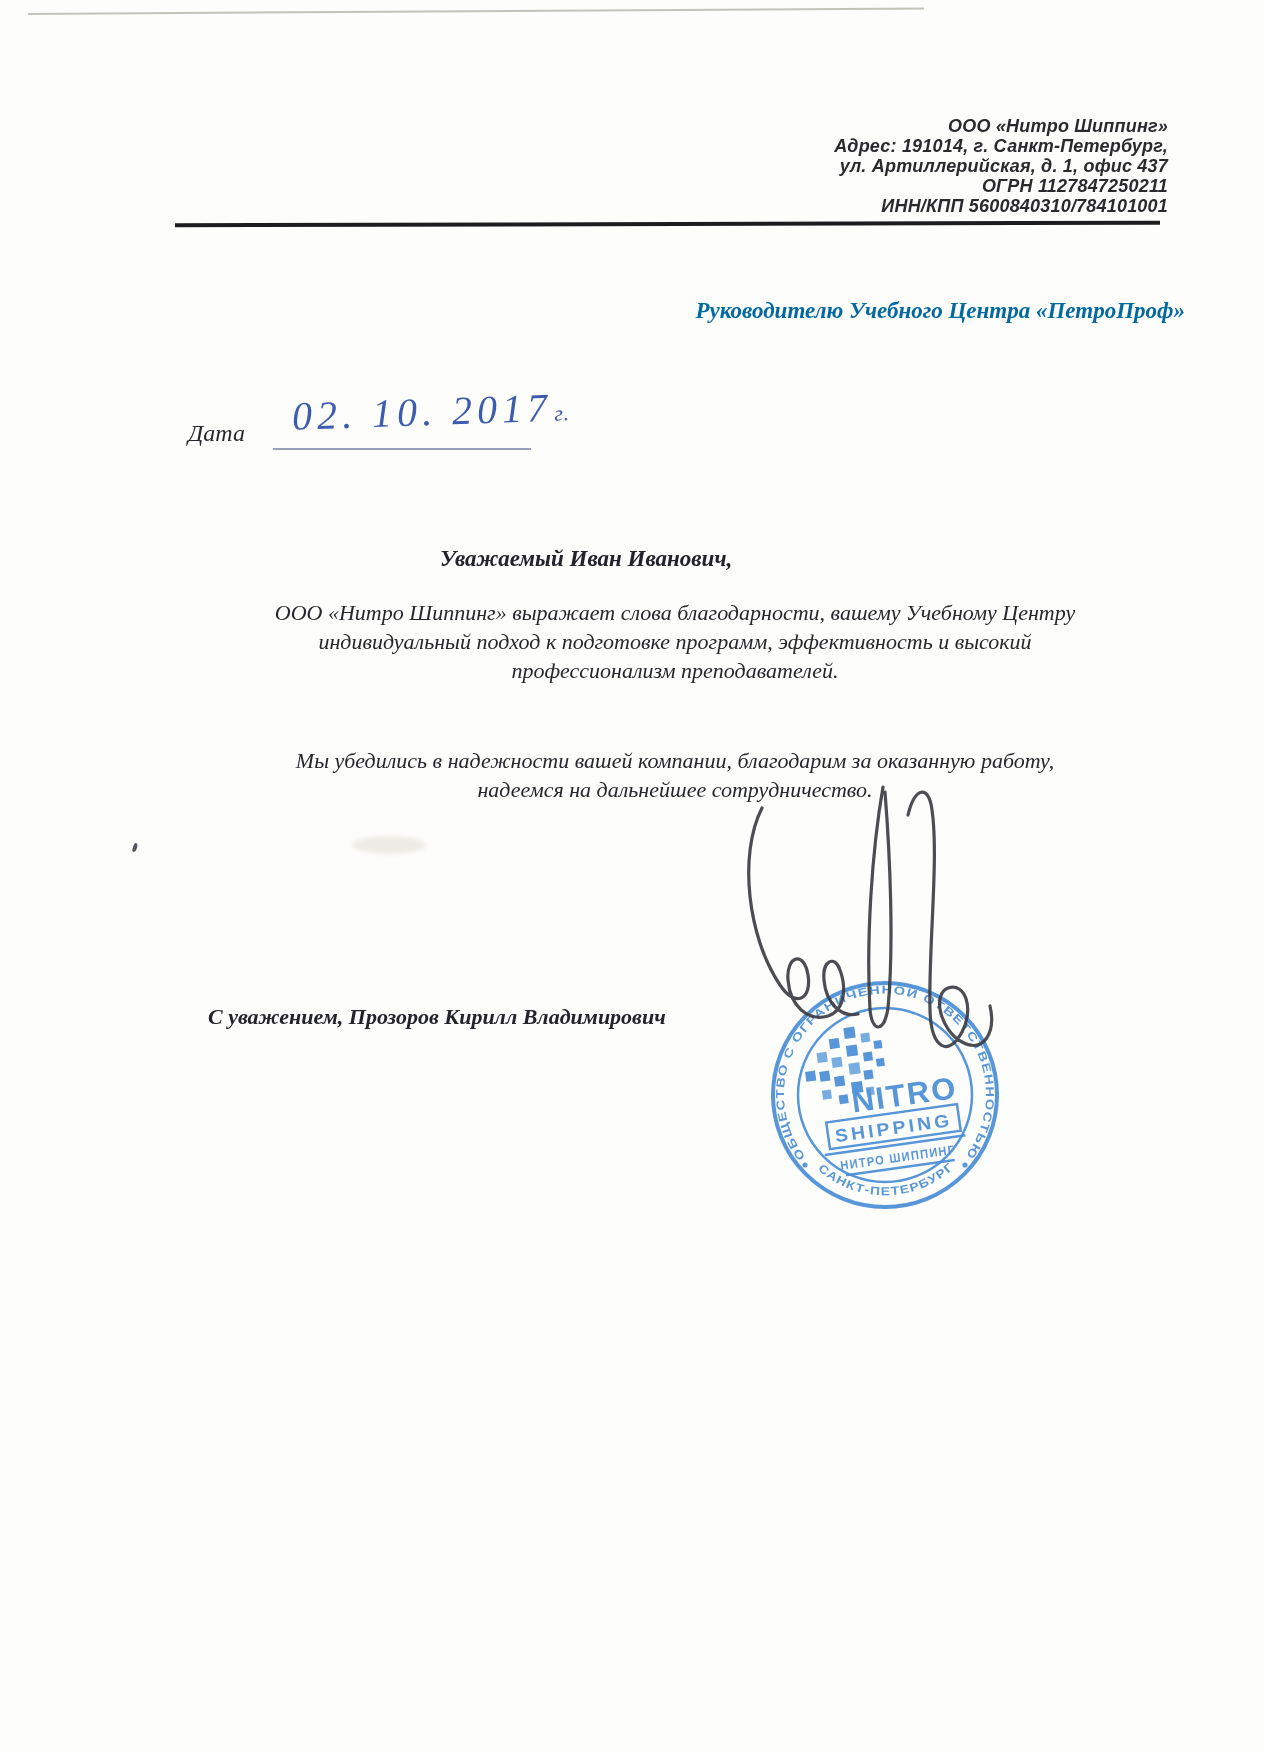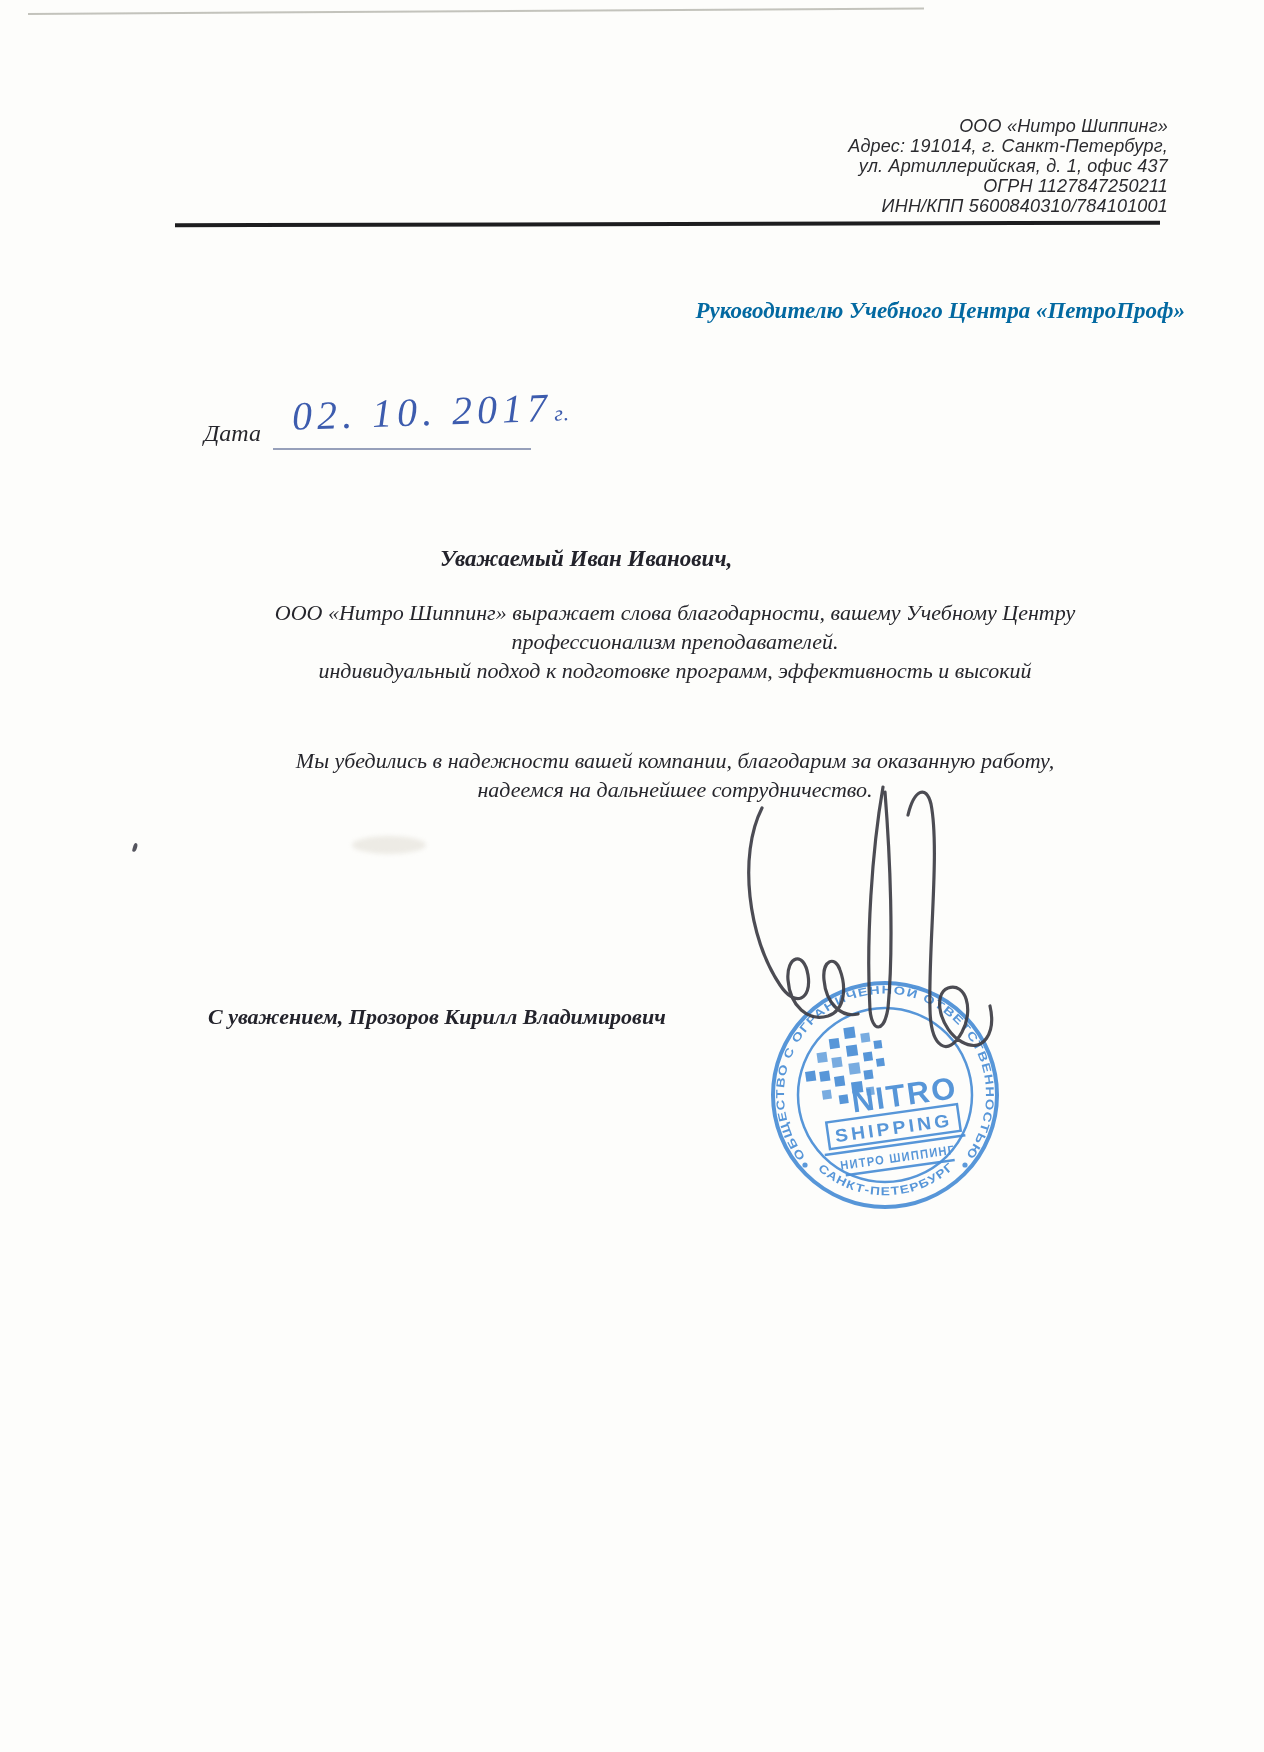--- a/index.html
+++ b/index.html
@@ -15,35 +15,35 @@
   .scan-line{
     position:absolute;left:28px;top:13px;width:896px;height:2px;
     background:#b8b8b0;transform:rotate(-0.35deg);transform-origin:left center;
     opacity:.85;
   }
   
   .header{
     position:absolute;right:96px;top:116px;
     text-align:right;
     font-family:"Liberation Sans", sans-serif;
-    font-weight:normal;font-style:italic;
+    font-weight:bold;font-style:italic;
     font-size:18px;line-height:20px;
     color:#2a2a2e;letter-spacing:.2px;
   }
   .rule{
     position:absolute;left:175px;top:222px;width:985px;height:4px;
     background:#1d1d1f;transform:rotate(-0.15deg);
   }
   .addressee{
     position:absolute;right:79px;top:298px;
     font-weight:bold;font-style:italic;font-size:23px;
     color:#0369a1;white-space:nowrap;
   }
   .date-label{
-    position:absolute;left:204px;top:420px;
+    position:absolute;left:188px;top:420px;
     font-style:italic;font-size:24px;color:#26262c;
   }
   .date-hand{
     position:absolute;left:292px;top:388px;
     font-style:italic;font-size:40px;letter-spacing:5px;
     color:#3d5cae;transform:rotate(-2deg);white-space:nowrap;
   }
   .date-hand .suffix{font-size:22px;letter-spacing:1px;margin-left:2px;}
   .date-underline{
     position:absolute;left:273px;top:448px;width:258px;height:2px;
@@ -98,22 +98,22 @@
   <div class="addressee">Руководителю Учебного Центра «ПетроПроф»</div>
 
   <div class="date-label">Дата</div>
   <div class="date-hand"><span>02. 10. 2017</span><span class="suffix">г.</span></div>
   <div class="date-underline"></div>
 
   <div class="salutation">Уважаемый Иван Иванович,</div>
 
   <div class="para p1">
     <div>ООО «Нитро Шиппинг» выражает слова благодарности, вашему Учебному Центру</div>
+    <div>индивидуальный подход к подготовке программ, эффективность и высокий</div>
     <div>профессионализм преподавателей.</div>
-    <div>индивидуальный подход к подготовке программ, эффективность и высокий</div>
   </div>
 
   <div class="para p2">
     <div>Мы  убедились в надежности вашей компании, благодарим за оказанную работу,</div>
     <div>надеемся на дальнейшее сотрудничество.</div>
   </div>
 
   <div class="comma-artifact"></div>
   <div class="smudge"></div>
 

